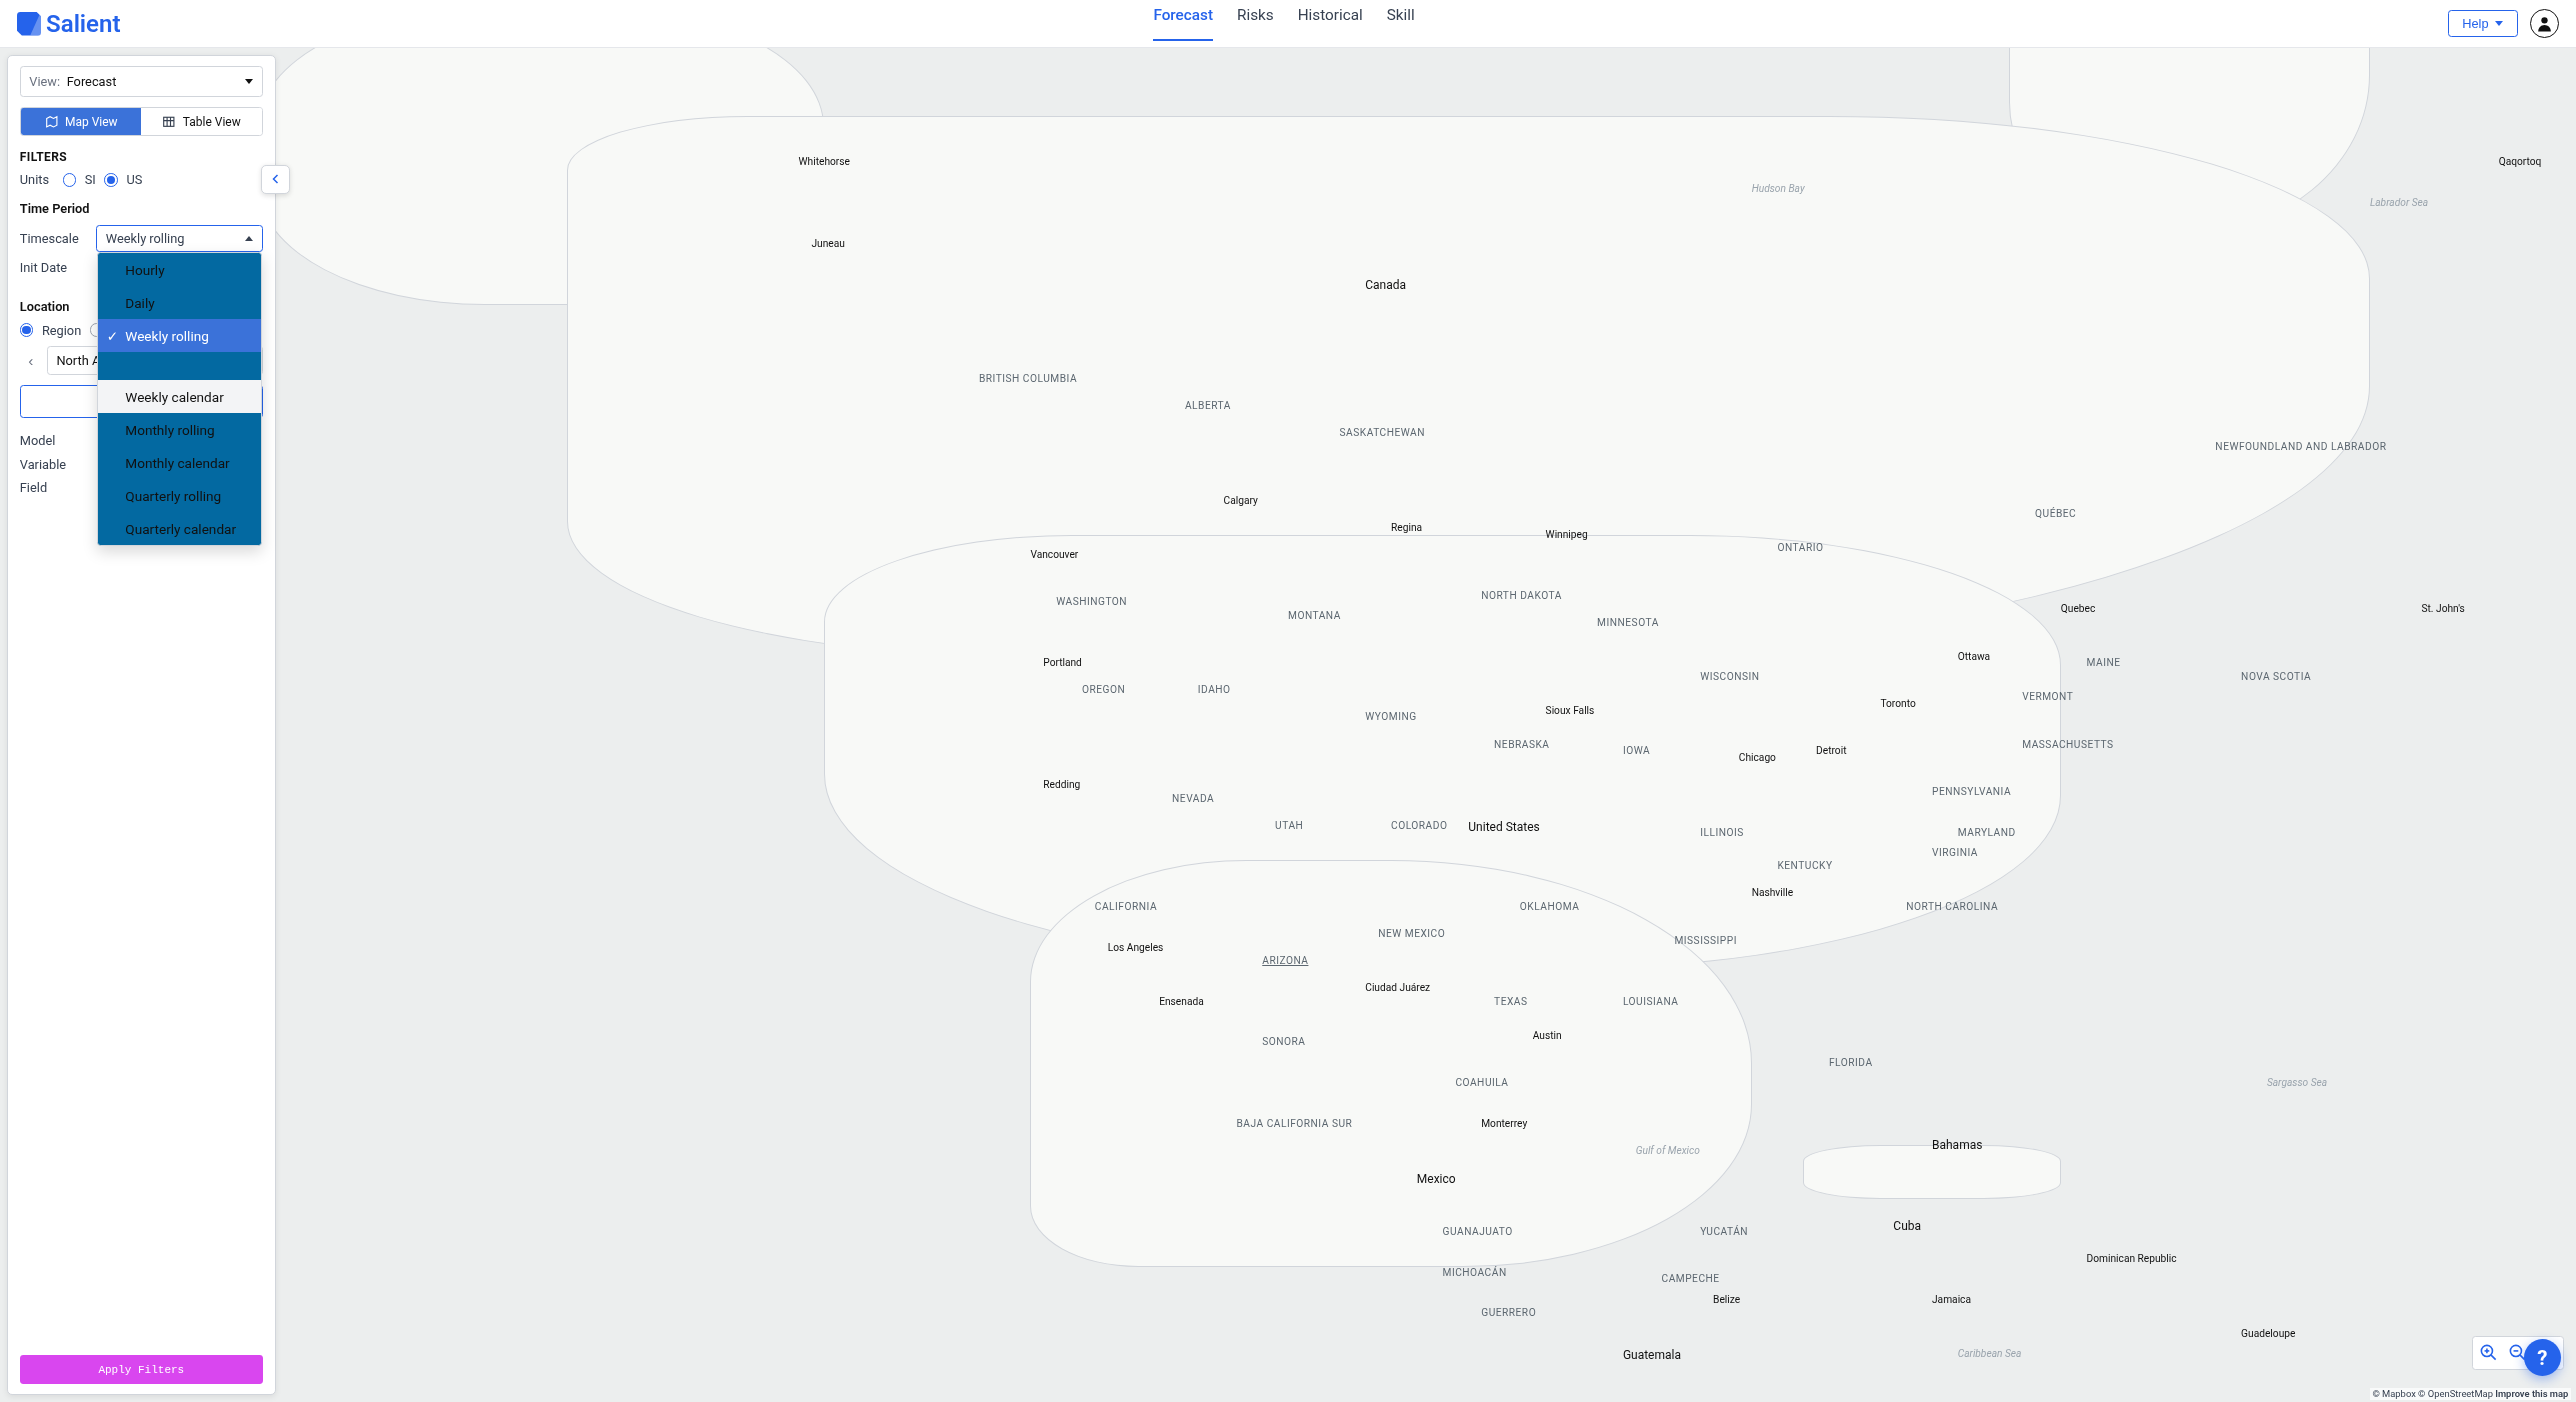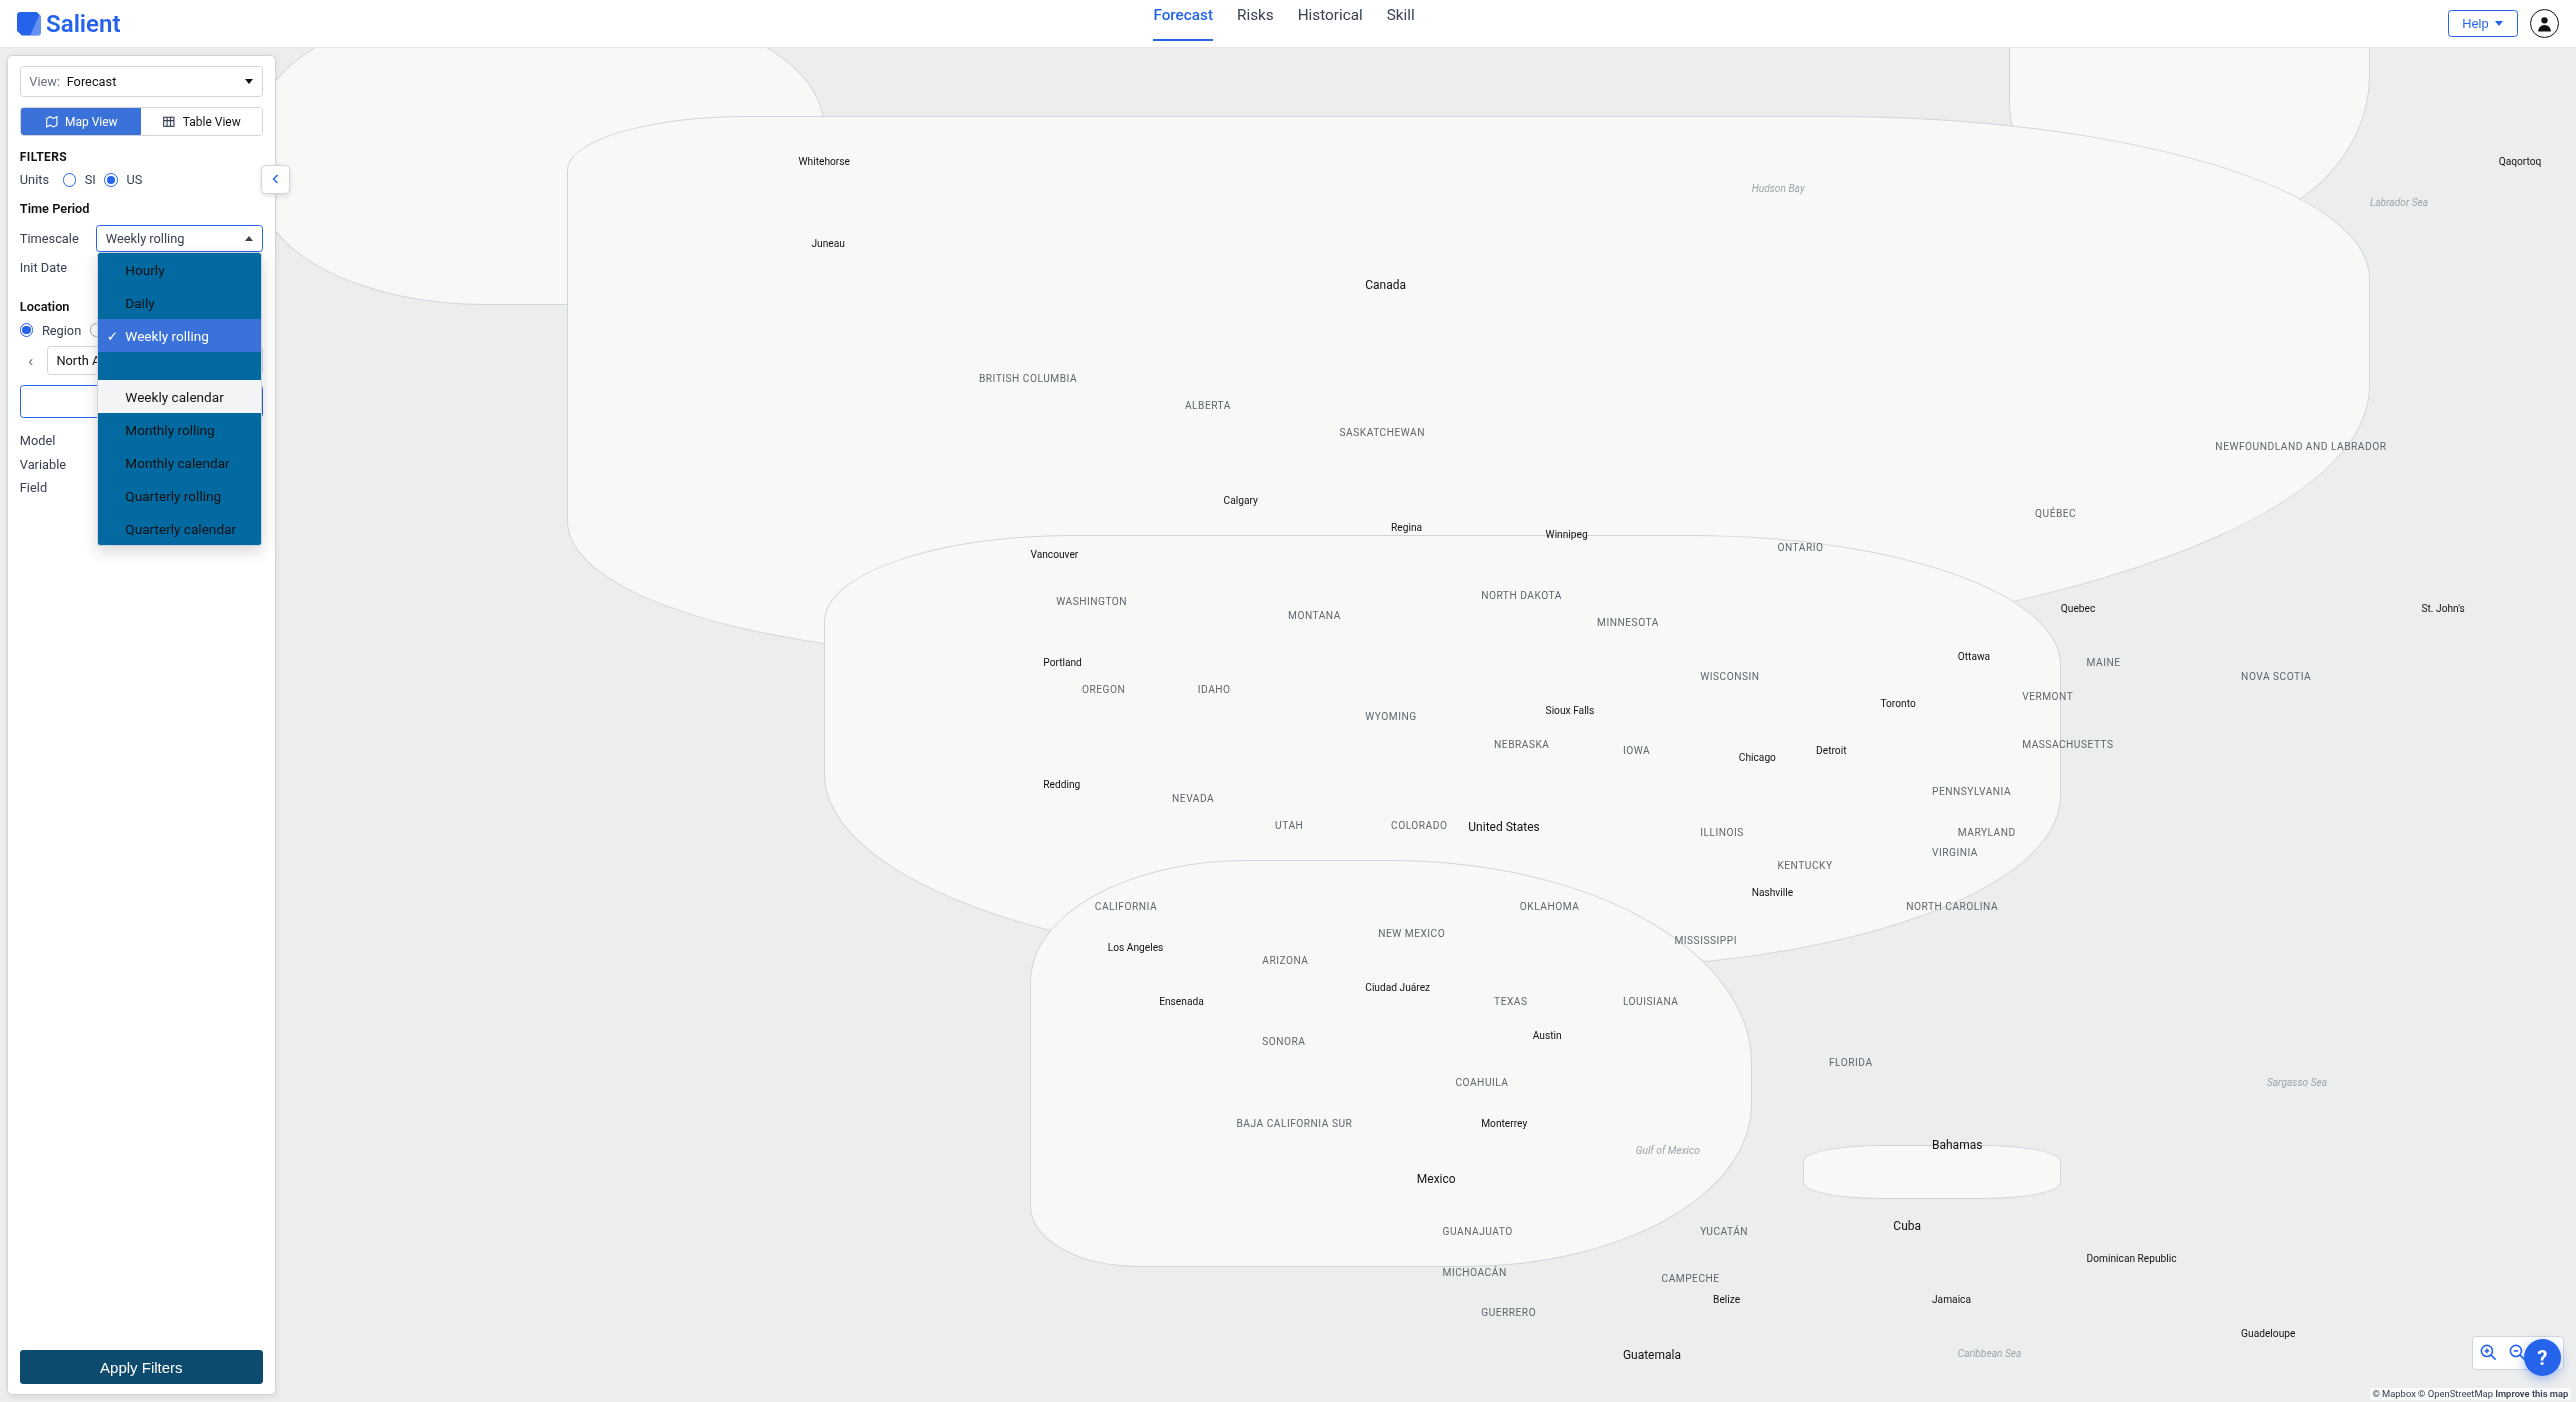--- a/index.html
+++ b/index.html
@@ -33,21 +33,21 @@
   .lm-cuba{top:81%;left:70%;width:10%;height:4%;border-radius:30%;}
   .map-label { position: absolute; font-size: 10.2px; color: #5c6770; letter-spacing: 0.5px; white-space: nowrap; pointer-events: none; text-transform: uppercase; }
   .map-label.city { color: #111; text-transform: none; letter-spacing: 0; }
   .map-label.country { color: #111; text-transform: none; font-size: 12px; letter-spacing: 0; }
   .map-label.water { font-style: italic; color: #9aa4ad; text-transform: none; letter-spacing: 0; }
 
   
   .side-panel { position: relative; z-index: 10; margin: 6.8px; width: 269px; background: #fff; border: 0.9px solid #d1d5db; border-radius: 5.1px; box-shadow: 0 1.7px 6.8px rgba(0,0,0,.08); display: flex; flex-direction: column; }
   .panel-body { padding: 10.2px 12px; flex: 1; overflow: visible; }
   .panel-footer { padding: 10.2px 12px; }
-  .apply-btn { width: 100%; background: #0c4a6e; color: #fff; border: none; border-radius: 3.4px; padding: 8.5px 0; font-size: 15px; cursor: pointer; }
+  .apply-btn { width: 100%; background: #d946ef; color: #fff; border: none; border-radius: 3.4px; padding: 8.5px 0; font-size: 11px; cursor: pointer; font-family: Liberation Mono, monospace; }
 
   .view-select { width: 100%; border: 0.9px solid #d1d5db; border-radius: 3.4px; padding: 6.8px 8.5px; display: flex; justify-content: space-between; align-items: center; font-size: 12.8px; cursor: pointer; }
   .view-select .muted{color:#6b7280;margin-right:3.4px}
 
   .seg-group { display: flex; margin-top: 10.2px; border: 0.9px solid #d1d5db; border-radius: 3.4px; overflow: hidden; }
   .seg-btn { flex: 1; padding: 6.8px 0; display: flex; gap: 6.8px; align-items: center; justify-content: center; font-size: 12px; background: #fff; cursor: pointer; }
   .seg-btn.active { background: #3b72d9; color: #fff; }
   .seg-btn .icon{width:13.6px;height:13.6px}
 
   .section-title { font-weight: 700; font-size: 12px; letter-spacing: 0.4px; color: #111; margin-top: 13.6px; }
@@ -141,21 +141,21 @@
         <span class="map-label " style="top: 47%; left: 46.5%;">IDAHO</span>
         <span class="map-label " style="top: 49%; left: 53%;">WYOMING</span>
         <span class="map-label " style="top: 51%; left: 58%;">NEBRASKA</span>
         <span class="map-label " style="top: 51.5%; left: 63%;">IOWA</span>
         <span class="map-label " style="top: 46%; left: 66%;">WISCONSIN</span>
         <span class="map-label " style="top: 55%; left: 45.5%;">NEVADA</span>
         <span class="map-label " style="top: 57%; left: 49.5%;">UTAH</span>
         <span class="map-label " style="top: 57%; left: 54%;">COLORADO</span>
         <span class="map-label " style="top: 57.5%; left: 66%;">ILLINOIS</span>
         <span class="map-label " style="top: 63%; left: 42.5%;">CALIFORNIA</span>
-        <span class="map-label " style="top: 67%; left: 49%;">ARIZONA</span>
+        <span class="map-label " style="top: 67%; left: 49%; text-decoration: underline;">ARIZONA</span>
         <span class="map-label " style="top: 65%; left: 53.5%;">NEW MEXICO</span>
         <span class="map-label " style="top: 63%; left: 59%;">OKLAHOMA</span>
         <span class="map-label " style="top: 70%; left: 58%;">TEXAS</span>
         <span class="map-label " style="top: 70%; left: 63%;">LOUISIANA</span>
         <span class="map-label " style="top: 65.5%; left: 65%;">MISSISSIPPI</span>
         <span class="map-label " style="top: 60%; left: 69%;">KENTUCKY</span>
         <span class="map-label " style="top: 59%; left: 75%;">VIRGINIA</span>
         <span class="map-label " style="top: 63%; left: 74%;">NORTH CAROLINA</span>
         <span class="map-label " style="top: 54.5%; left: 75%;">PENNSYLVANIA</span>
         <span class="map-label " style="top: 57.5%; left: 76%;">MARYLAND</span>

